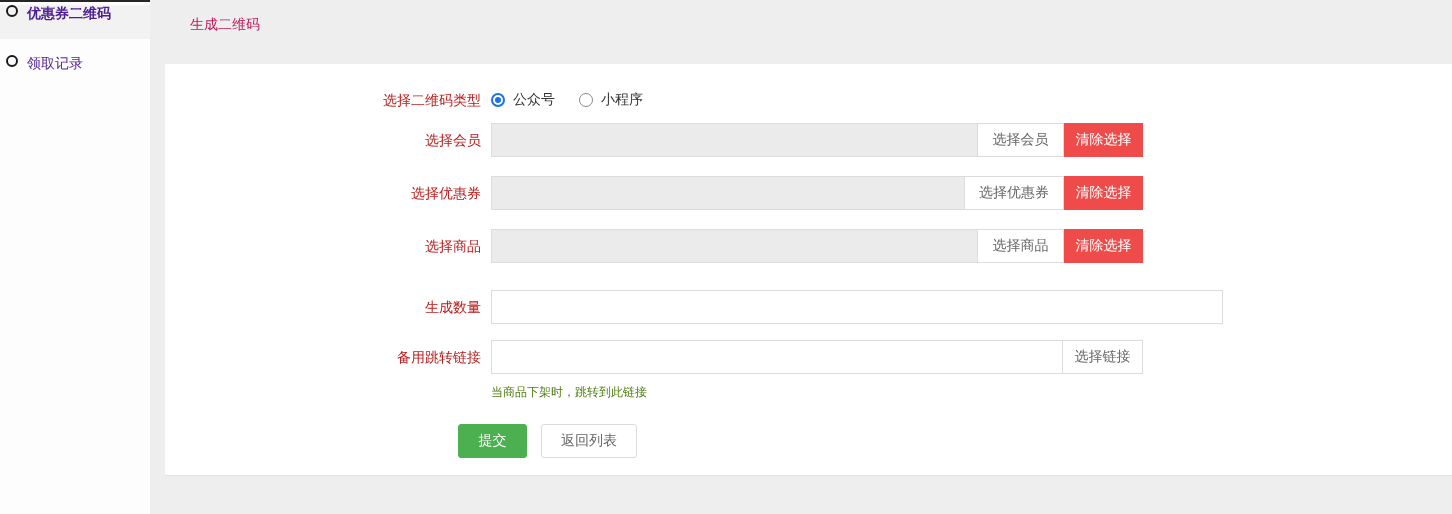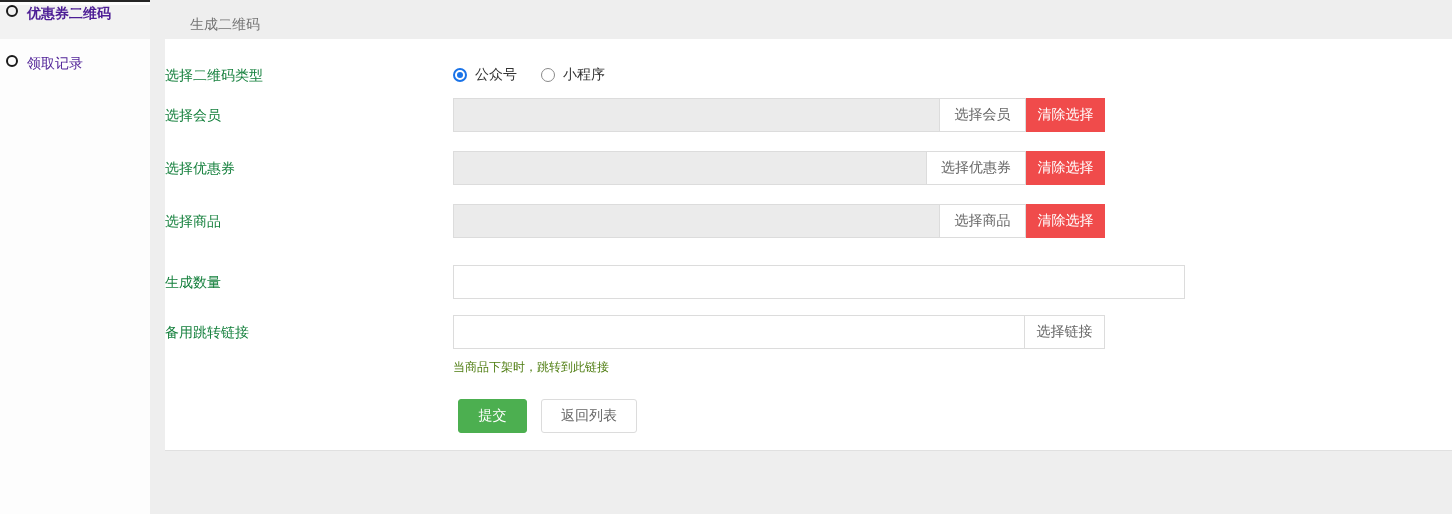--- a/index.html
+++ b/index.html
@@ -10,25 +10,25 @@
   }
   
   .sidebar { position:absolute; left:0; top:0; width:150px; height:514px; background:#fdfdfd; }
   .sidebar-topline { height:2px; background:#262626; }
   .side-item { height:34px; display:flex; align-items:flex-start; padding-left:6px; cursor:pointer; color:#4c1d95; }
   .side-item.active { background:#f2f2f2; font-weight:bold; margin-top:3px; }
   .side-item + .side-item { margin-top:16px; }
   .circle-icon { width:12px; height:12px; border:2px solid #1a1a1a; border-radius:50%; margin-right:9px; flex-shrink:0; background:transparent; }
   
   .main { position:absolute; left:150px; top:0; width:1302px; height:514px; background:#eeeeee; }
-  .main-header { height:39px; line-height:49px; padding-left:40px; color:#737373; }
+  .main-header { height:64px; line-height:49px; padding-left:40px; color:#be185d; }
   .panel { margin-left:15px; width:1287px; height:412px; background:#fff; border-bottom:1px solid #e0e0e0; padding-top:24px; }
   
   .form-row { display:flex; align-items:flex-start; margin-bottom:19px; }
-  .form-label { width:288px; padding-right:10px; color:#15803d; line-height:34px; flex-shrink:0; }
+  .form-label { width:326px; padding-right:10px; text-align:right; color:#b91c1c; line-height:34px; flex-shrink:0; }
   .radio-row { height:24px; margin-bottom:11px; }
   .radio-row .form-label { line-height:24px; }
   .radio-group { display:flex; align-items:center; height:24px; gap:24px; }
   .radio-option { display:flex; align-items:center; cursor:pointer; color:#333; }
   .radio { width:14px; height:14px; border:1px solid #8a8a8a; border-radius:50%; background:#fff; margin-right:8px; position:relative; flex-shrink:0; }
   .radio.checked { border:2px solid var(--radio_selected,#1a73e8); }
   .radio.checked::after { content:""; position:absolute; left:2px; top:2px; right:2px; bottom:2px; border-radius:50%; background:var(--radio_selected,#1a73e8); }
   .input-group { display:flex; }
   .text-input { height:34px; border:1px solid #dcdcdc; background:#fff; padding:0 10px; font-size:14px; color:#333; outline:none; font-family:inherit; }
   .disabled-input { background:#ebebeb; }

